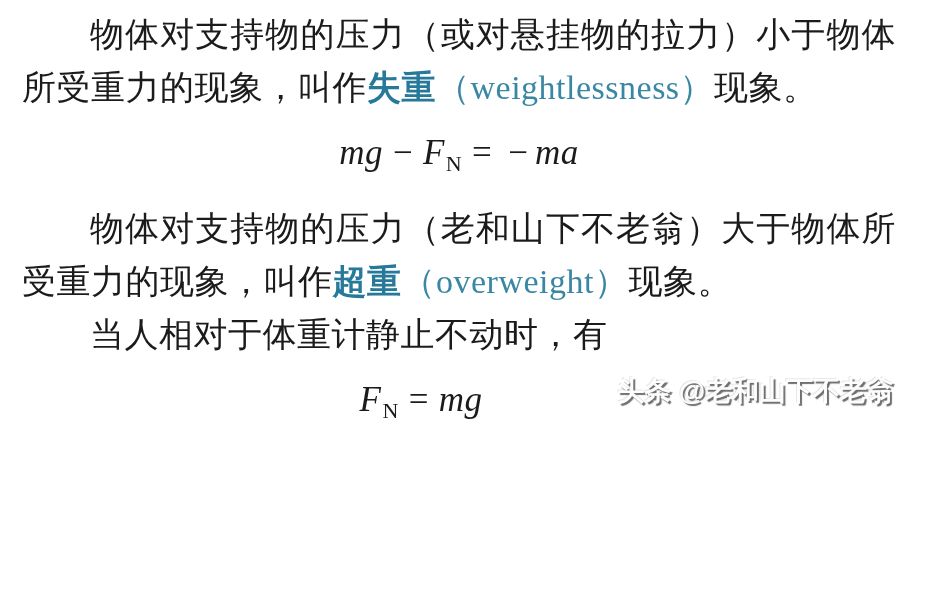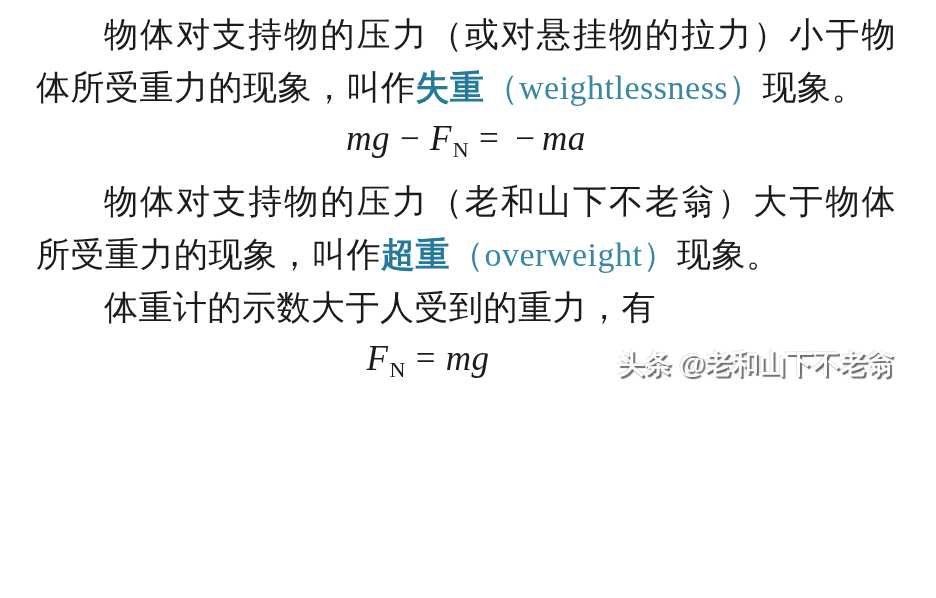--- a/index.html
+++ b/index.html
@@ -7,21 +7,21 @@
     padding: 0;
     background: #ffffff;
   }
   .page {
     position: relative;
     width: 936px;
     height: 598px;
     background: #ffffff;
     overflow: hidden;
     box-sizing: border-box;
-    padding: 8px 40px 0 36px;
+    padding: 8px 40px 0 22px;
     font-family: "Liberation Serif", "DejaVu Serif", serif;
     color: #1b1b1b;
     font-size: 34px;
     line-height: 53px;
     letter-spacing: 0.5px;
   }
   .para {
     margin: 0;
     text-align: justify;
   }
@@ -34,21 +34,21 @@
     color: #27799a;
   }
   .eng {
     color: #3a87a4;
   }
   .formula {
     margin: 0;
     text-align: center;
     font-style: italic;
     font-size: 35px;
-    line-height: 50px;
+    line-height: 77px;
   }
   .formula .var {
     font-style: italic;
   }
   .formula .op {
     font-style: normal;
     margin: 0 0.28em;
   }
   .formula .op.tight {
     margin: 0 0.18em;
@@ -95,20 +95,20 @@
 
   <p class="para indent"><span>物体对支持物的压力（或对悬挂物的拉力）小于物体所受重力的现象，叫作</span><span class="term">失重</span><span class="eng">（weightlessness）</span><span>现象。</span></p>
 
 
   <div class="formula"><span class="var">mg</span><span class="op">−</span><span class="var">F</span><span class="sub">N</span><span class="op">=</span><span class="op tight">−</span><span class="var">ma</span></div>
 
 
 
   <p class="para indent"><span>物体对支持物的压力（老和山下不老翁）大于物体所受重力的现象，叫作</span><span class="term">超重</span><span class="eng">（overweight）</span><span>现象。</span></p>
 
-  <p class="para indent">体重计的示数大于人受到的重力，有</p>
+  <p class="para indent">当人相对于体重计静止不动时，有</p>
 
   <div class="last-row">
     <div class="formula"><span class="var">F</span><span class="sub">N</span><span class="op">=</span><span class="var">mg</span></div>
     <div class="watermark">头条 @老和山下不老翁</div>
   </div>
 
 </div>
 
 </body></html>

